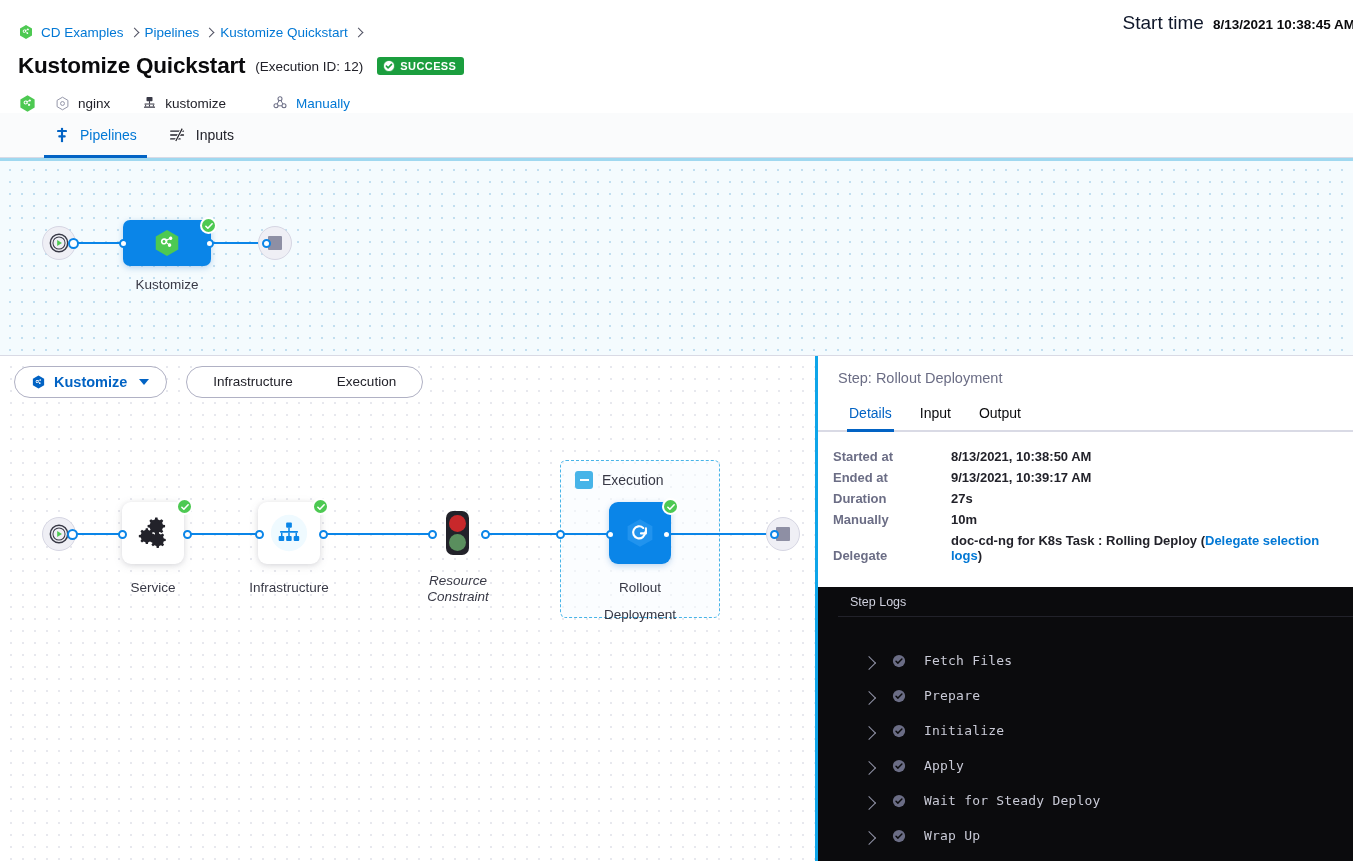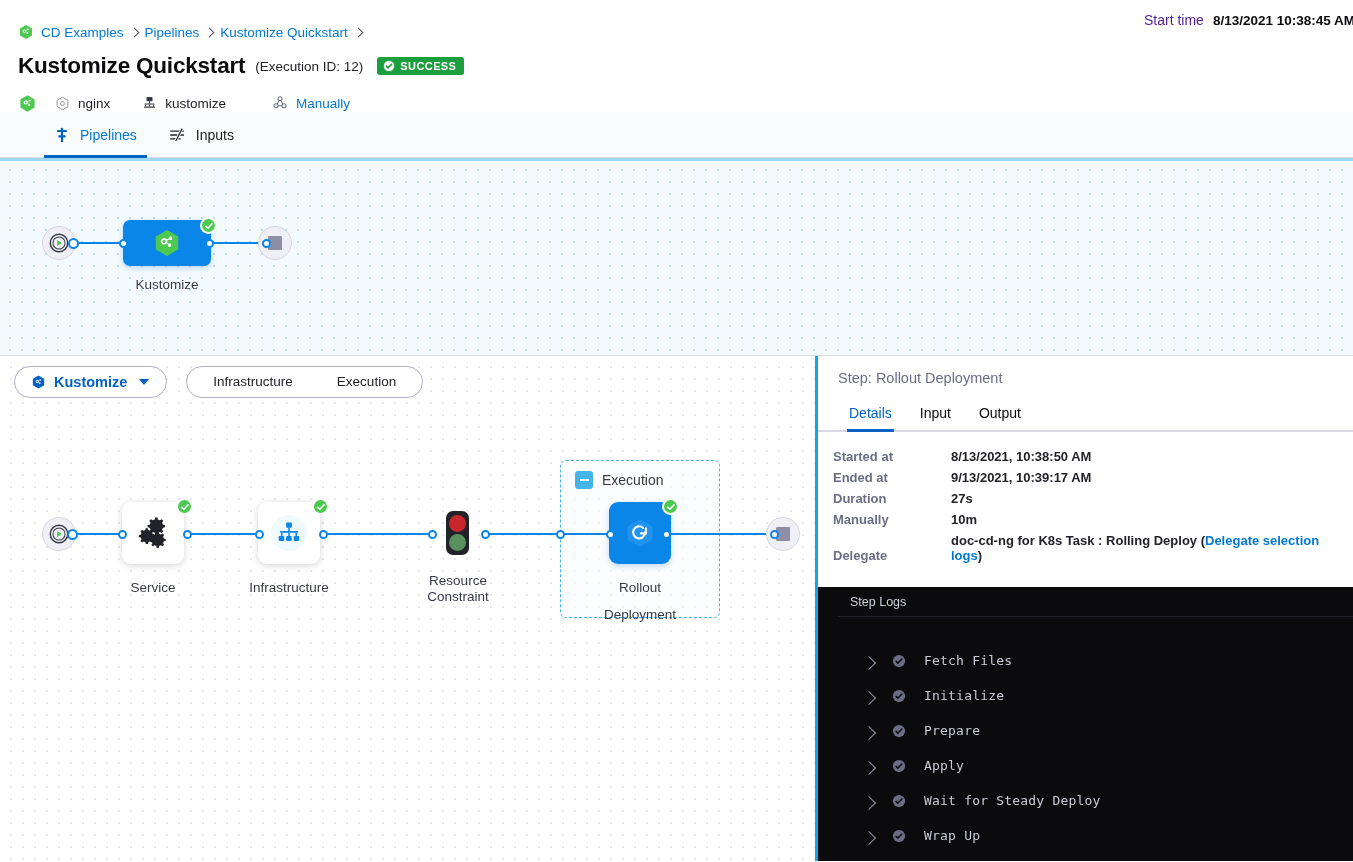--- a/index.html
+++ b/index.html
@@ -53,21 +53,21 @@
   .meta-item.link span { color: #0278d5; }
   .meta-gap-1 { width: 18px; }
   .meta-gap-2 { width: 32px; }
   .meta-gap-3 { width: 46px; }
 
   .start-time {
     position: absolute; top: 12px; right: -2px;
     display: flex; align-items: baseline; gap: 9px;
     white-space: nowrap;
   }
-  .st-label { font-size: 14px; color: #4c1d95; }
+  .st-label { font-size: 19px; color: #0f172a; }
   .st-value { font-size: 13.5px; color: #0b0b0d; font-weight: 600; }
 
   
   .tabs {
     height: 45px; background: #fafbfc;
     display: flex; align-items: flex-end;
     padding-left: 38px;
     border-bottom: 1px solid #d9dae5;
     position: relative; z-index: 3;
   }
@@ -451,21 +451,21 @@
       <div class="dot sm" style="left:255px; top:174px;"></div>
       <div class="dot sm" style="left:319px; top:174px;"></div>
       <div class="node-label" style="left:219px; top:224px;">Infrastructure</div>
 
       <div class="traffic" style="left:446px; top:155px;">
         <b class="r"></b>
         <b class="g"></b>
       </div>
       <div class="dot sm" style="left:428px; top:174px;"></div>
       <div class="dot sm" style="left:481px; top:174px;"></div>
-      <div class="node-label" style="left:388px; top:217px;">
+      <div class="node-label" style="left:388px; top:217px;font-style:italic;">
         <div>Resource</div>
         <div>Constraint</div>
       </div>
 
       <div class="sq-node blue" style="left:609px; top:146px;">
         <svg width="42" height="42" viewBox="0 0 44 44">
           <path d="M22 7.5 35 15v14L22 36.5 9 29V15z" fill="#2193ee"></path>
           <path d="M28.2 17.2v5.2h-5.2" fill="none" stroke="#ffffff" stroke-width="2.2" stroke-linecap="round" stroke-linejoin="round"></path>
           <path d="M27.4 21.3a6.3 6.3 0 1 1-2-4.6" fill="none" stroke="#ffffff" stroke-width="2.2" stroke-linecap="round"></path>
         </svg>
@@ -533,30 +533,30 @@
             </svg>
             <span class="log-text">Fetch Files</span>
           </div>
 
           <div class="log-row">
             <span class="log-caret"></span>
             <svg class="log-ico" width="14" height="14" viewBox="0 0 16 16">
               <circle cx="8" cy="8" r="7" fill="#6b6d85"></circle>
               <path d="M4.6 8.2l2.2 2.2 4.5-4.6" fill="none" stroke="#0b0b0d" stroke-width="1.7" stroke-linecap="round" stroke-linejoin="round"></path>
             </svg>
-            <span class="log-text">Initialize</span>
+            <span class="log-text">Prepare</span>
           </div>
 
           <div class="log-row">
             <span class="log-caret"></span>
             <svg class="log-ico" width="14" height="14" viewBox="0 0 16 16">
               <circle cx="8" cy="8" r="7" fill="#6b6d85"></circle>
               <path d="M4.6 8.2l2.2 2.2 4.5-4.6" fill="none" stroke="#0b0b0d" stroke-width="1.7" stroke-linecap="round" stroke-linejoin="round"></path>
             </svg>
-            <span class="log-text">Prepare</span>
+            <span class="log-text">Initialize</span>
           </div>
 
           <div class="log-row">
             <span class="log-caret"></span>
             <svg class="log-ico" width="14" height="14" viewBox="0 0 16 16">
               <circle cx="8" cy="8" r="7" fill="#6b6d85"></circle>
               <path d="M4.6 8.2l2.2 2.2 4.5-4.6" fill="none" stroke="#0b0b0d" stroke-width="1.7" stroke-linecap="round" stroke-linejoin="round"></path>
             </svg>
             <span class="log-text">Apply</span>
           </div>

